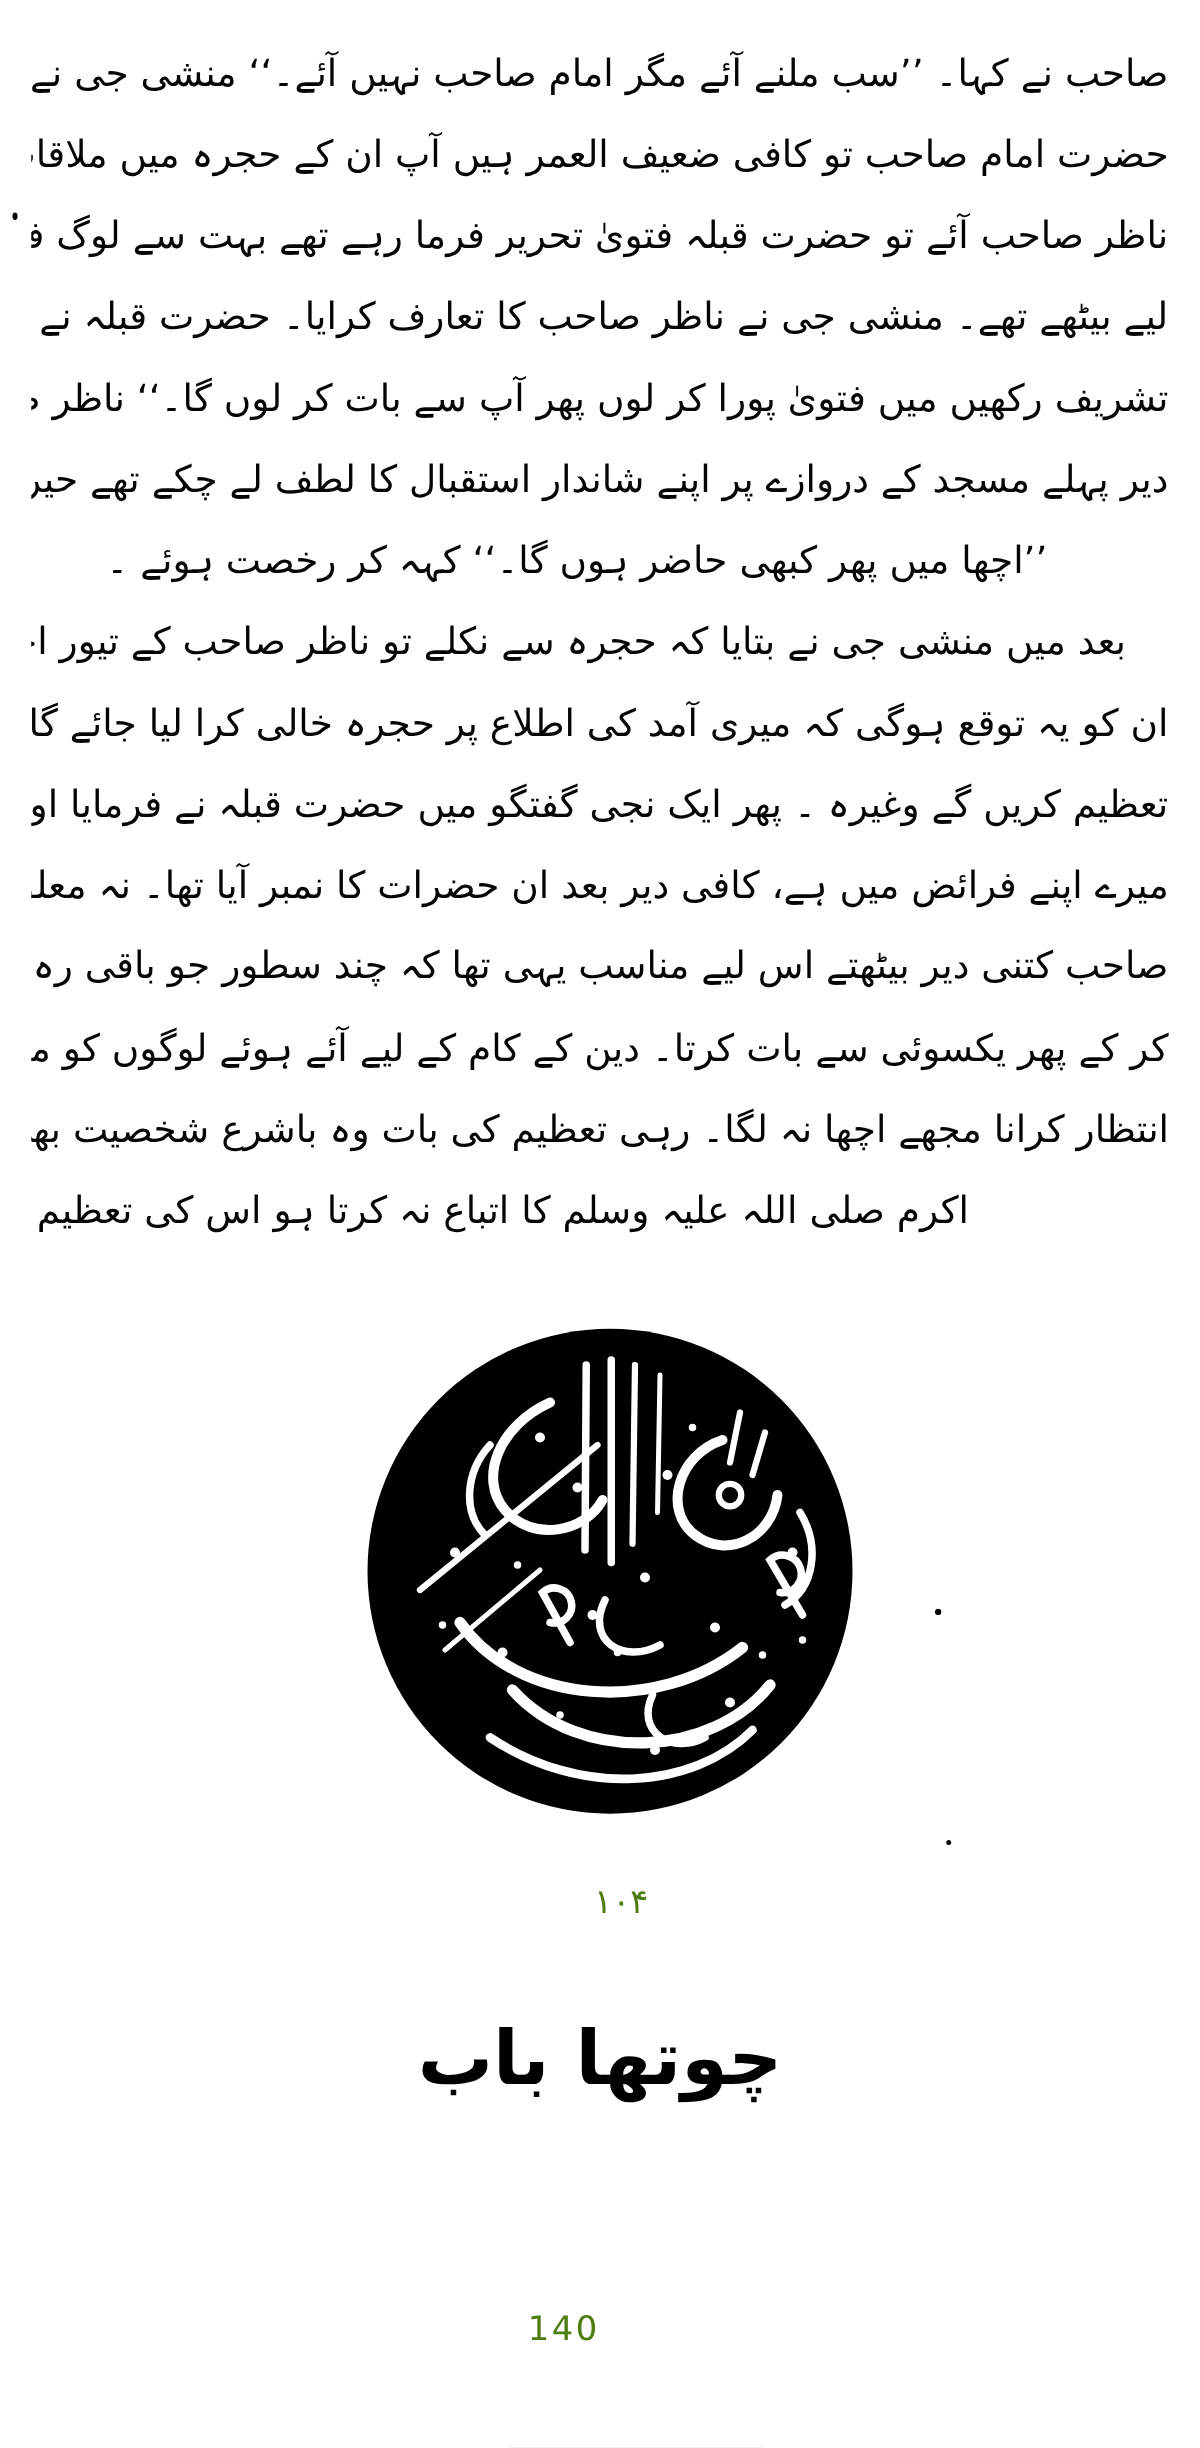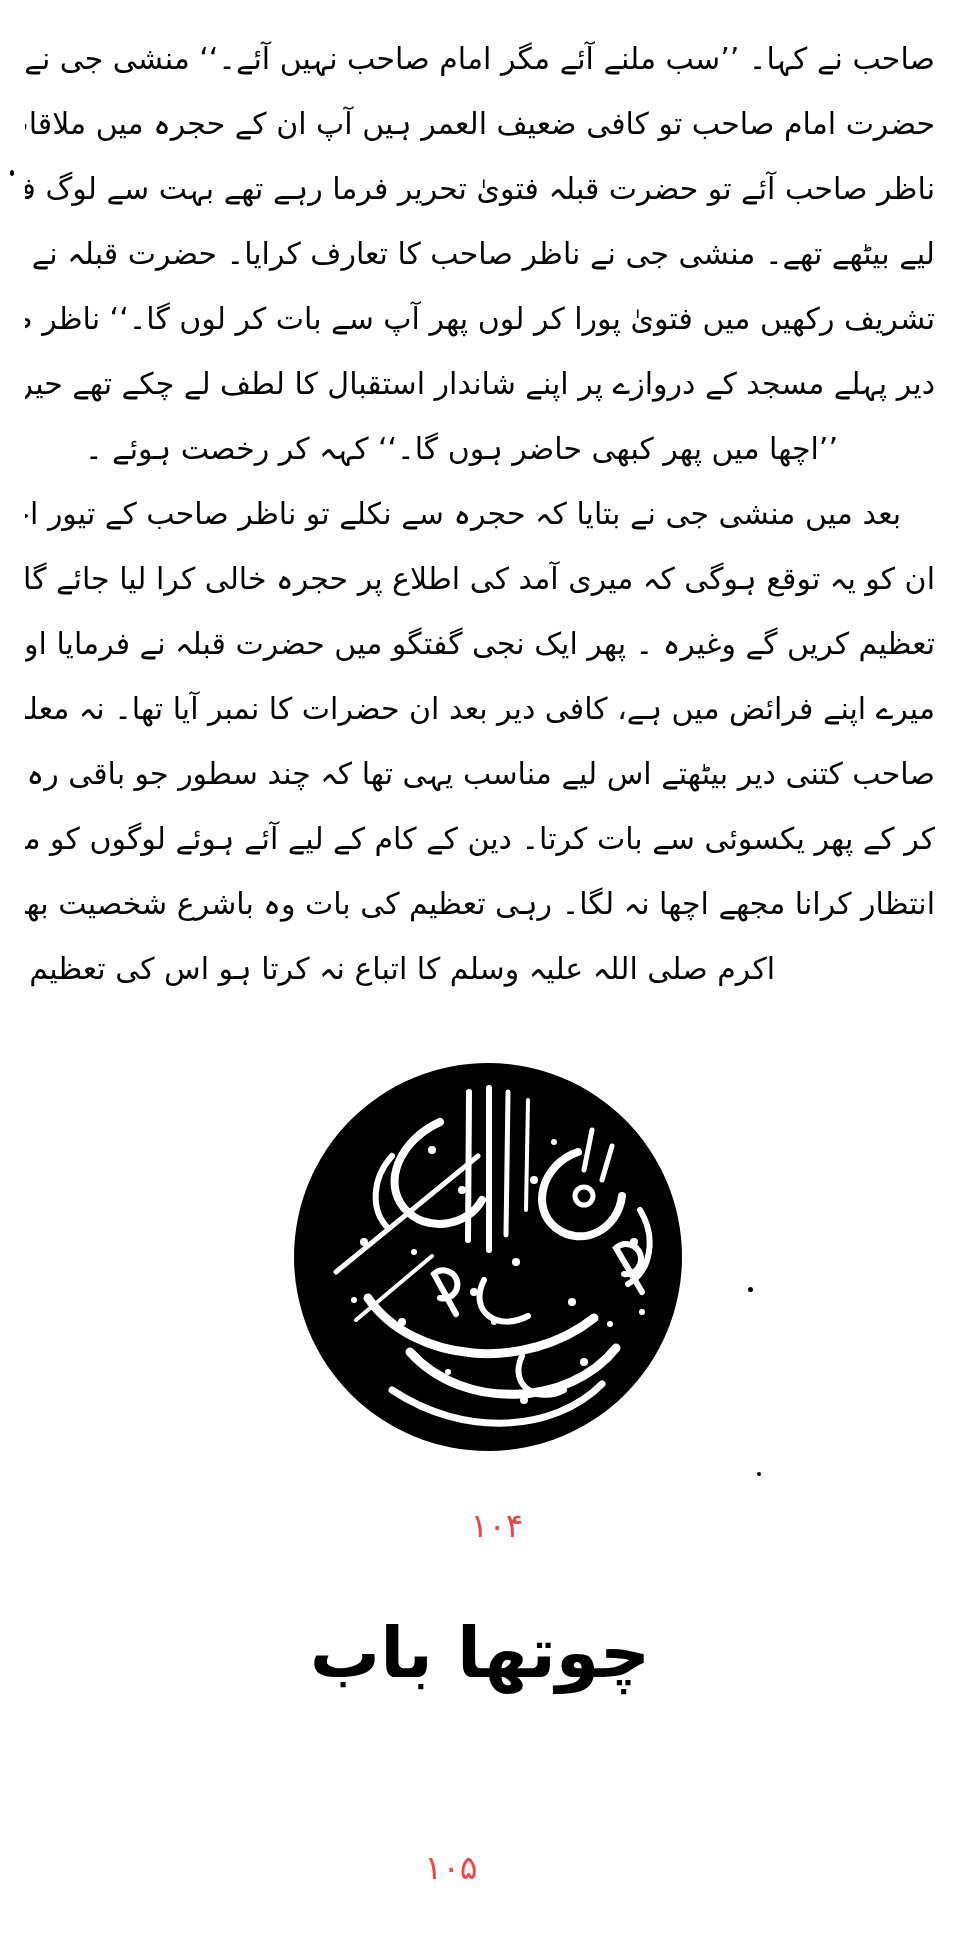--- a/index.html
+++ b/index.html
@@ -45,33 +45,33 @@
     position:absolute;
     left:272px;top:1060px;
     width:432px;height:396px;
     margin:0;padding:0;
   }
   .seal svg{display:block;width:100%;height:100%;}
   
   .pagenum{
     position:absolute;
     transform:translateX(-50%);
-    font-size:33px;
+    font-size:27px;
     letter-spacing:2px;
-    color:#ef4444;
+    color:#4d7c0f;
     direction:rtl;
   }
   .pagenum--top{left:497px;top:1506px;}
   .pagenum--bottom{left:451px;top:1848px;}
   .chapter-heading{
     position:absolute;
     left:0;right:0;top:1612px;
     text-align:center;
     direction:rtl;
-    font-size:70px;
+    font-size:60px;
     font-weight:bold;
     color:#000;
     letter-spacing:1px;
   }
   
   .speck{
     position:absolute;
     width:5px;height:5px;
     background:#000;
     border-radius:50%;
@@ -155,19 +155,19 @@
         <circle cx="176" cy="312" r="3"></circle>
           <circle cx="338" cy="264" r="3"></circle>
       </g>
     </svg>
   </figure>
 
   <div class="pagenum pagenum--top">۱۰۴</div>
 
   <div class="chapter-heading">چوتھا باب</div>
 
-  <div class="pagenum pagenum--bottom">۱۰۵</div>
+  <div class="pagenum pagenum--bottom">140</div>
 
   <div class="speck s1"></div>
   <div class="speck s2"></div>
   <div class="speck s3"></div>
 
 </div>
 
 </body></html>

